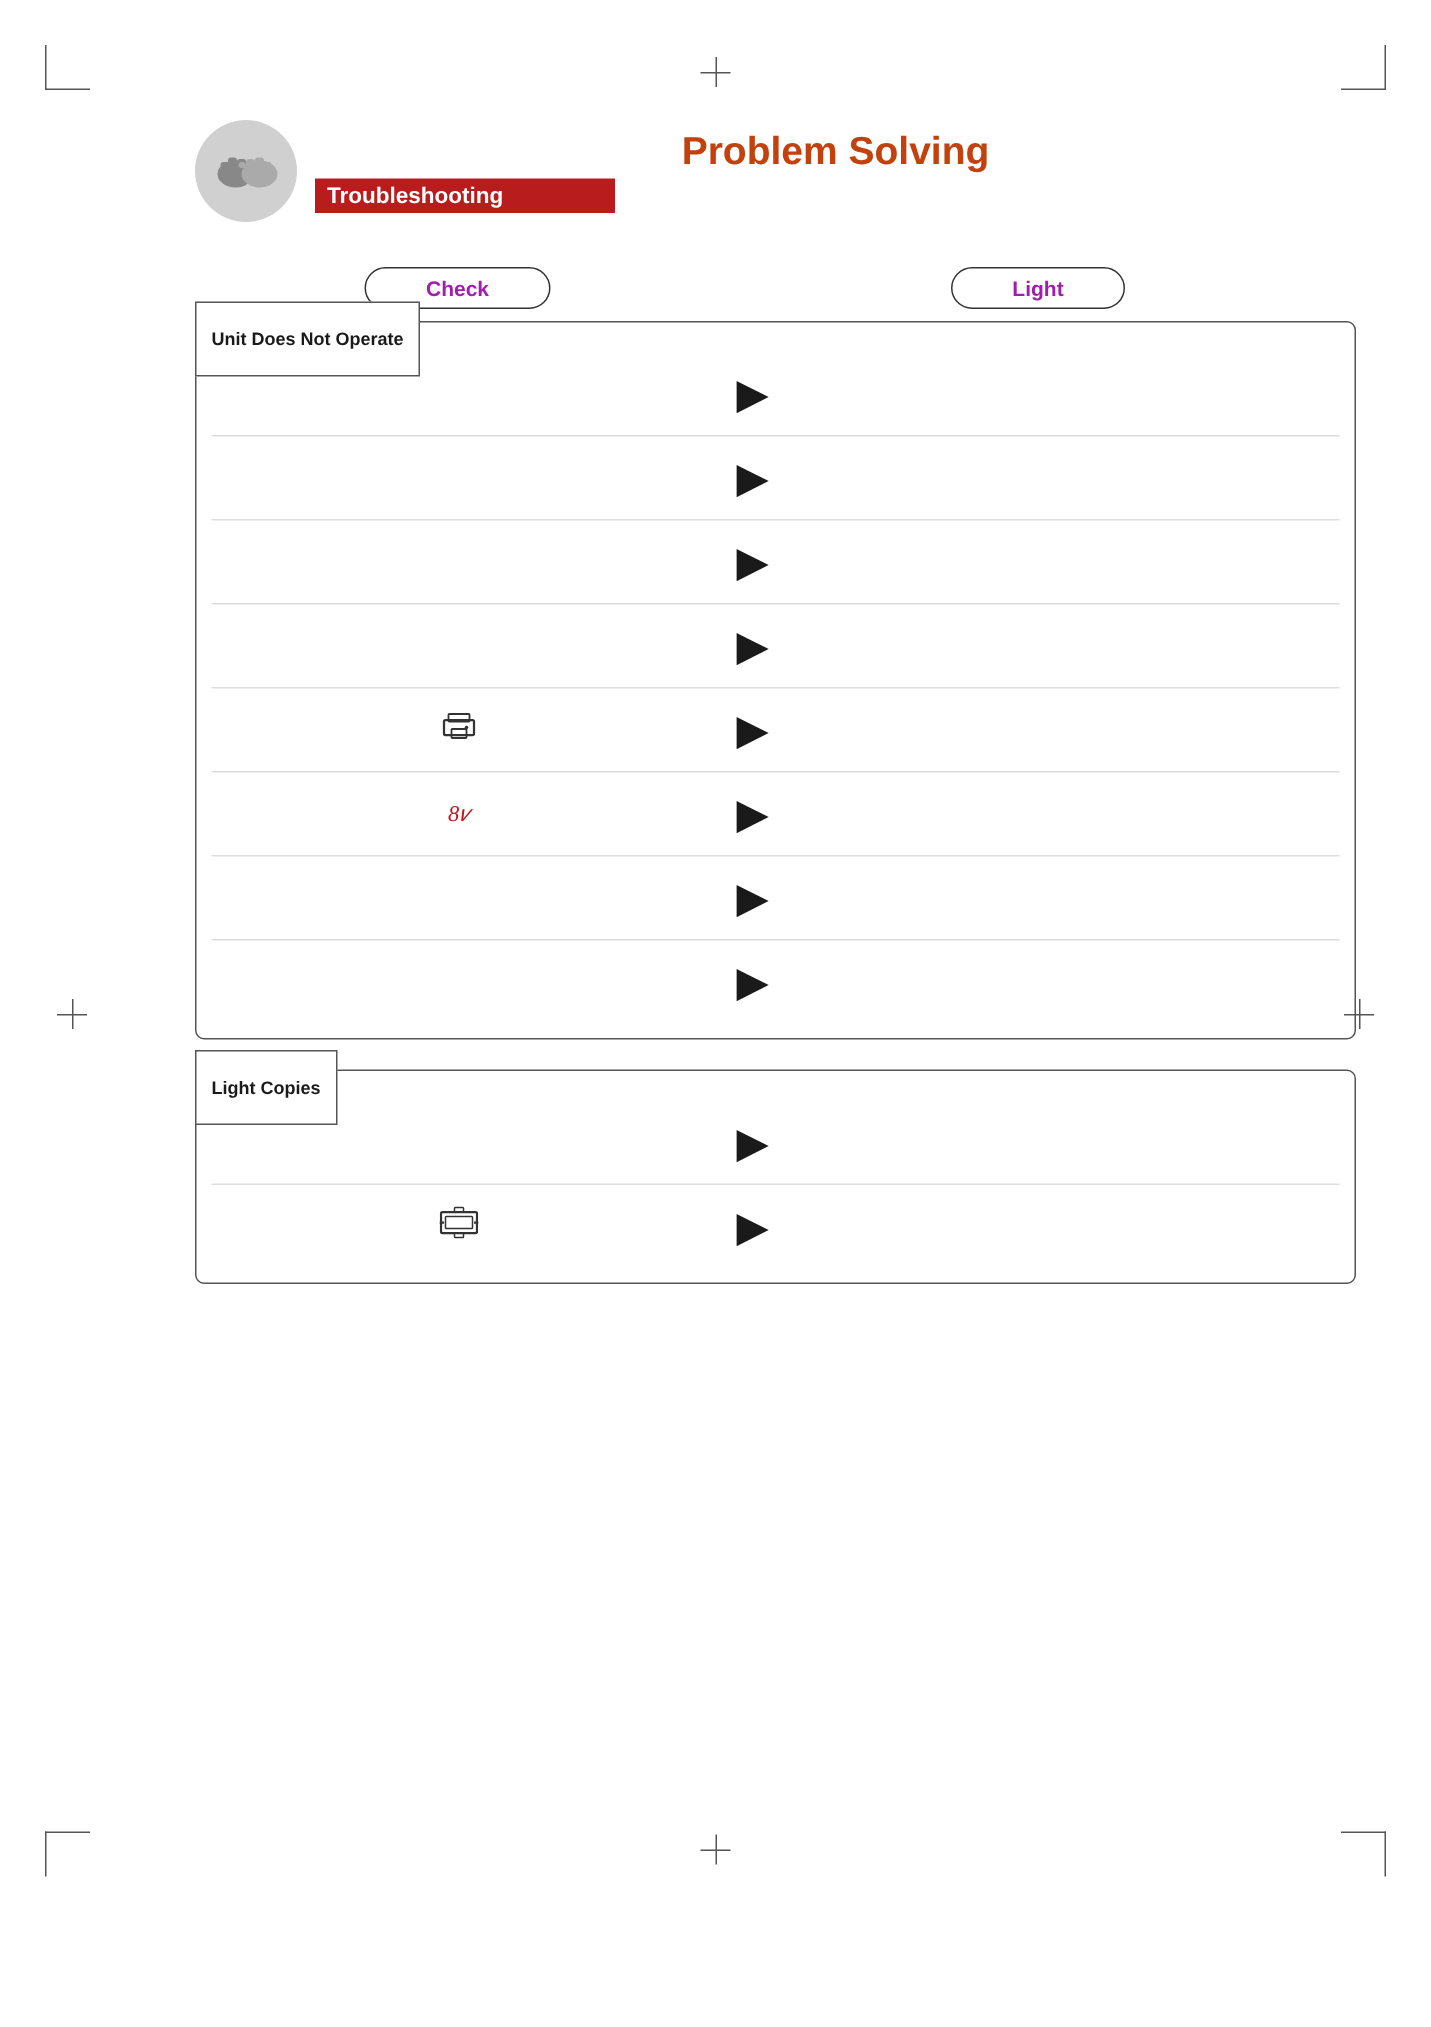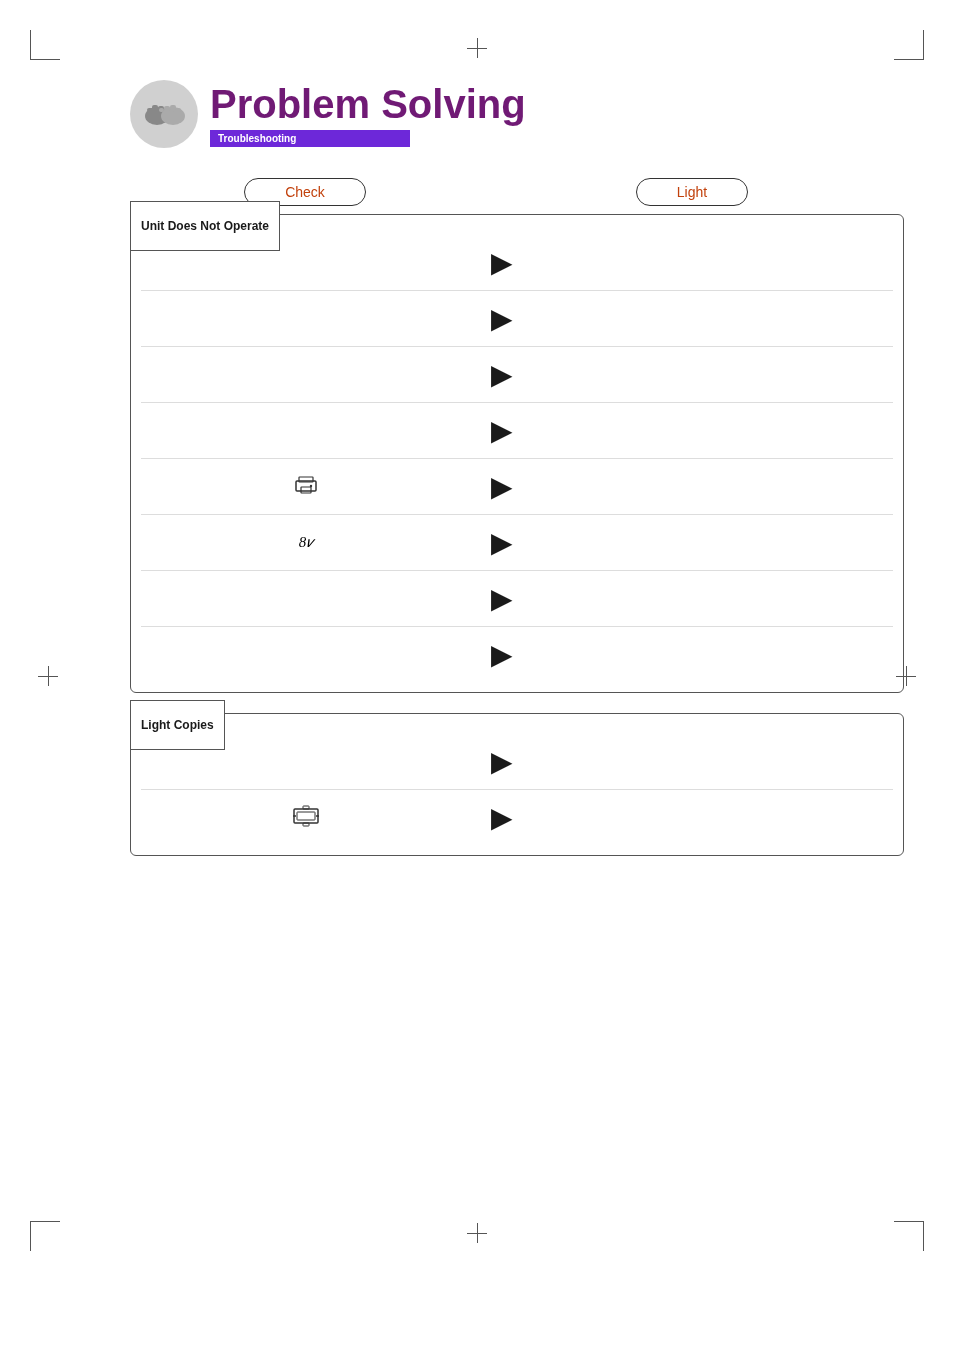--- a/index.html
+++ b/index.html
@@ -99,30 +99,31 @@
       margin-right: 12px;
       flex-shrink: 0;
       overflow: hidden;
     }
 
     .title-block {
       flex: 1;
     }
 
     .page-title {
-      font-size: 40px;
+      font-size: 26px;
       font-weight: bold;
-      color: #701a75;
+      color: #c2410c;
       line-height: 1.1;
+      text-align: center;
     }
 
     .subtitle-bar {
-      background: #6d28d9;
+      background: #b91c1c;
       color: #fff;
-      font-size: 10px;
+      font-size: 15px;
       font-weight: bold;
       padding: 3px 8px;
       margin-top: 4px;
       display: inline-block;
       min-width: 200px;
     }
 
     
     .table-area {
       margin-top: 30px;
@@ -145,22 +146,22 @@
       flex: 1;
       display: flex;
       justify-content: center;
     }
 
     .col-header-pill {
       border: 1.5px solid #333;
       border-radius: 20px;
       padding: 5px 40px;
       font-size: 14px;
-      font-weight: normal;
-      color: #c2410c;
+      font-weight: bold;
+      color: #a21caf;
       text-align: right;
     }
 
     
     .section-block {
       border: 1.5px solid #555;
       border-radius: 0 6px 6px 6px;
       margin-bottom: 20px;
       position: relative;
     }
@@ -322,21 +323,21 @@
             </span>
           </div>
           <div class="action-col">
             <span class="arrow-right">▶</span>
           </div>
         </div>
         <hr class="row-divider">
 
         <div class="data-row">
           <div class="check-col">
-            <span style="font-size:15px; color:#000000; font-style:italic; font-family: serif;">8𝑣</span>
+            <span style="font-size:15px; color:#b91c1c; font-style:italic; font-family: serif;">8𝑣</span>
           </div>
           <div class="action-col">
             <span class="arrow-right">▶</span>
           </div>
         </div>
         <hr class="row-divider">
 
         <div class="data-row">
           <div class="check-col"></div>
           <div class="action-col">

